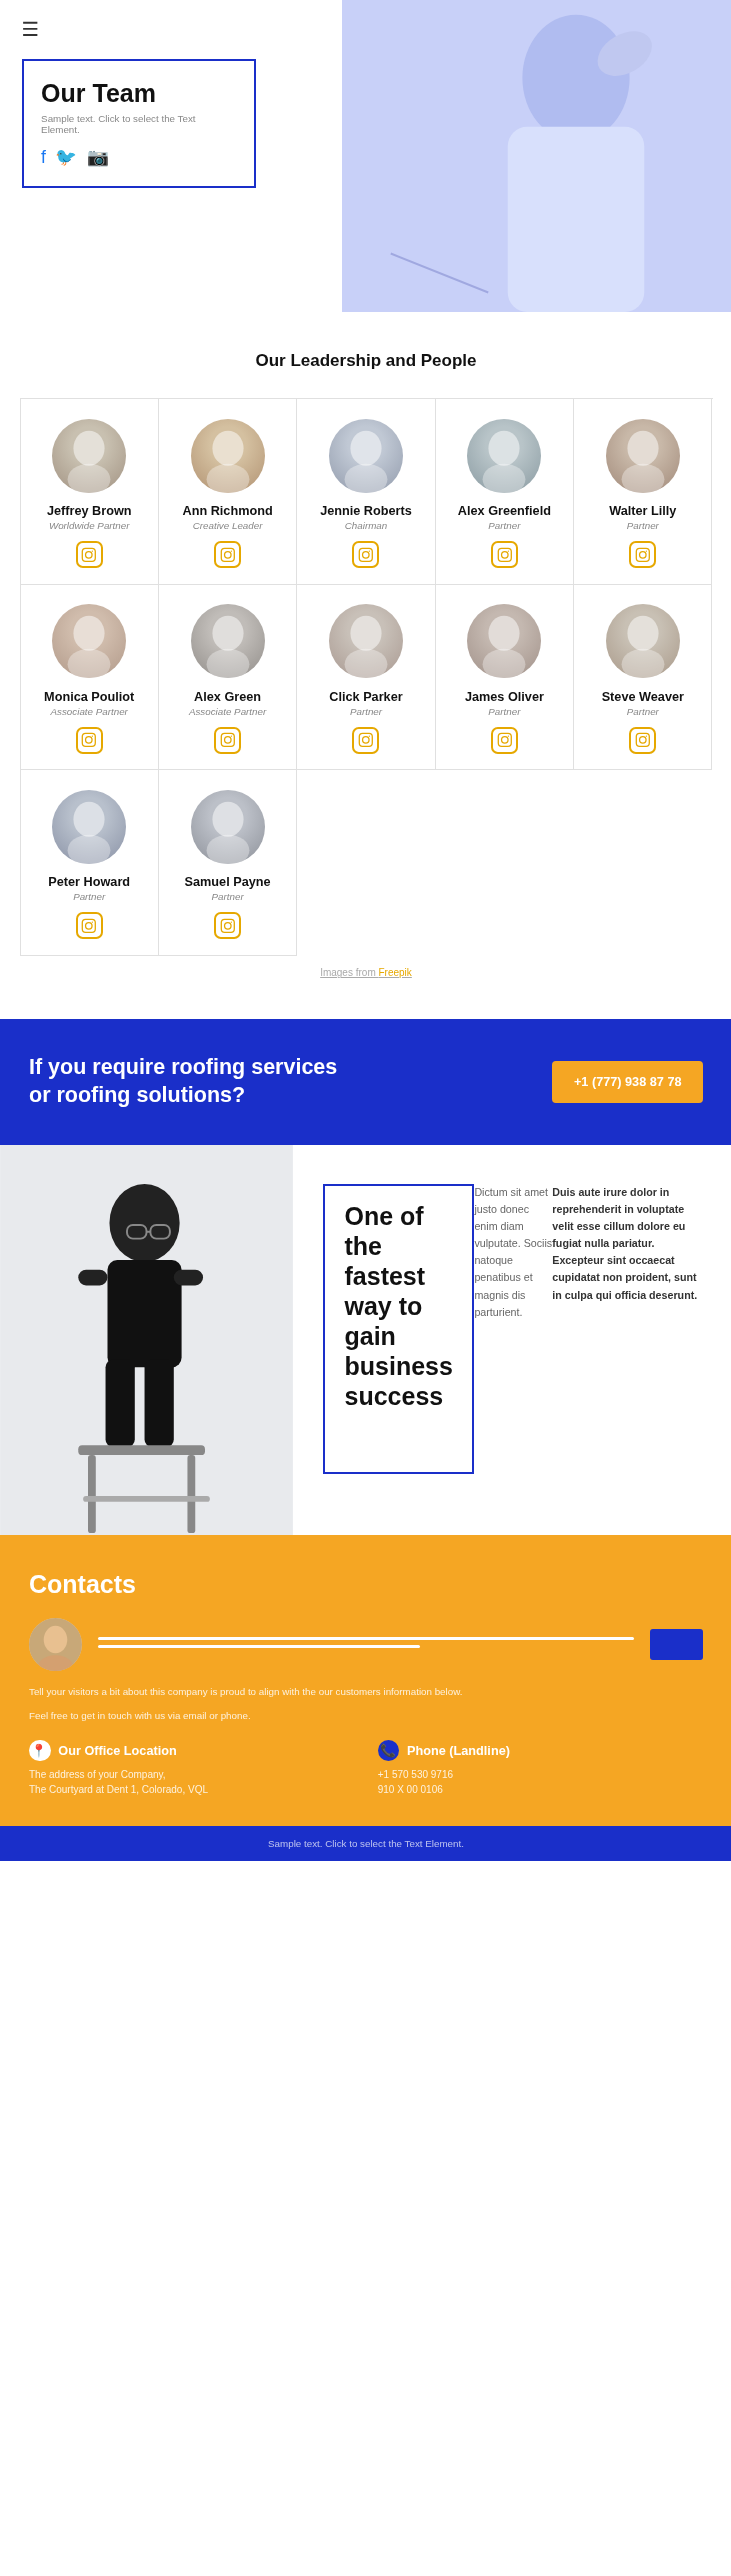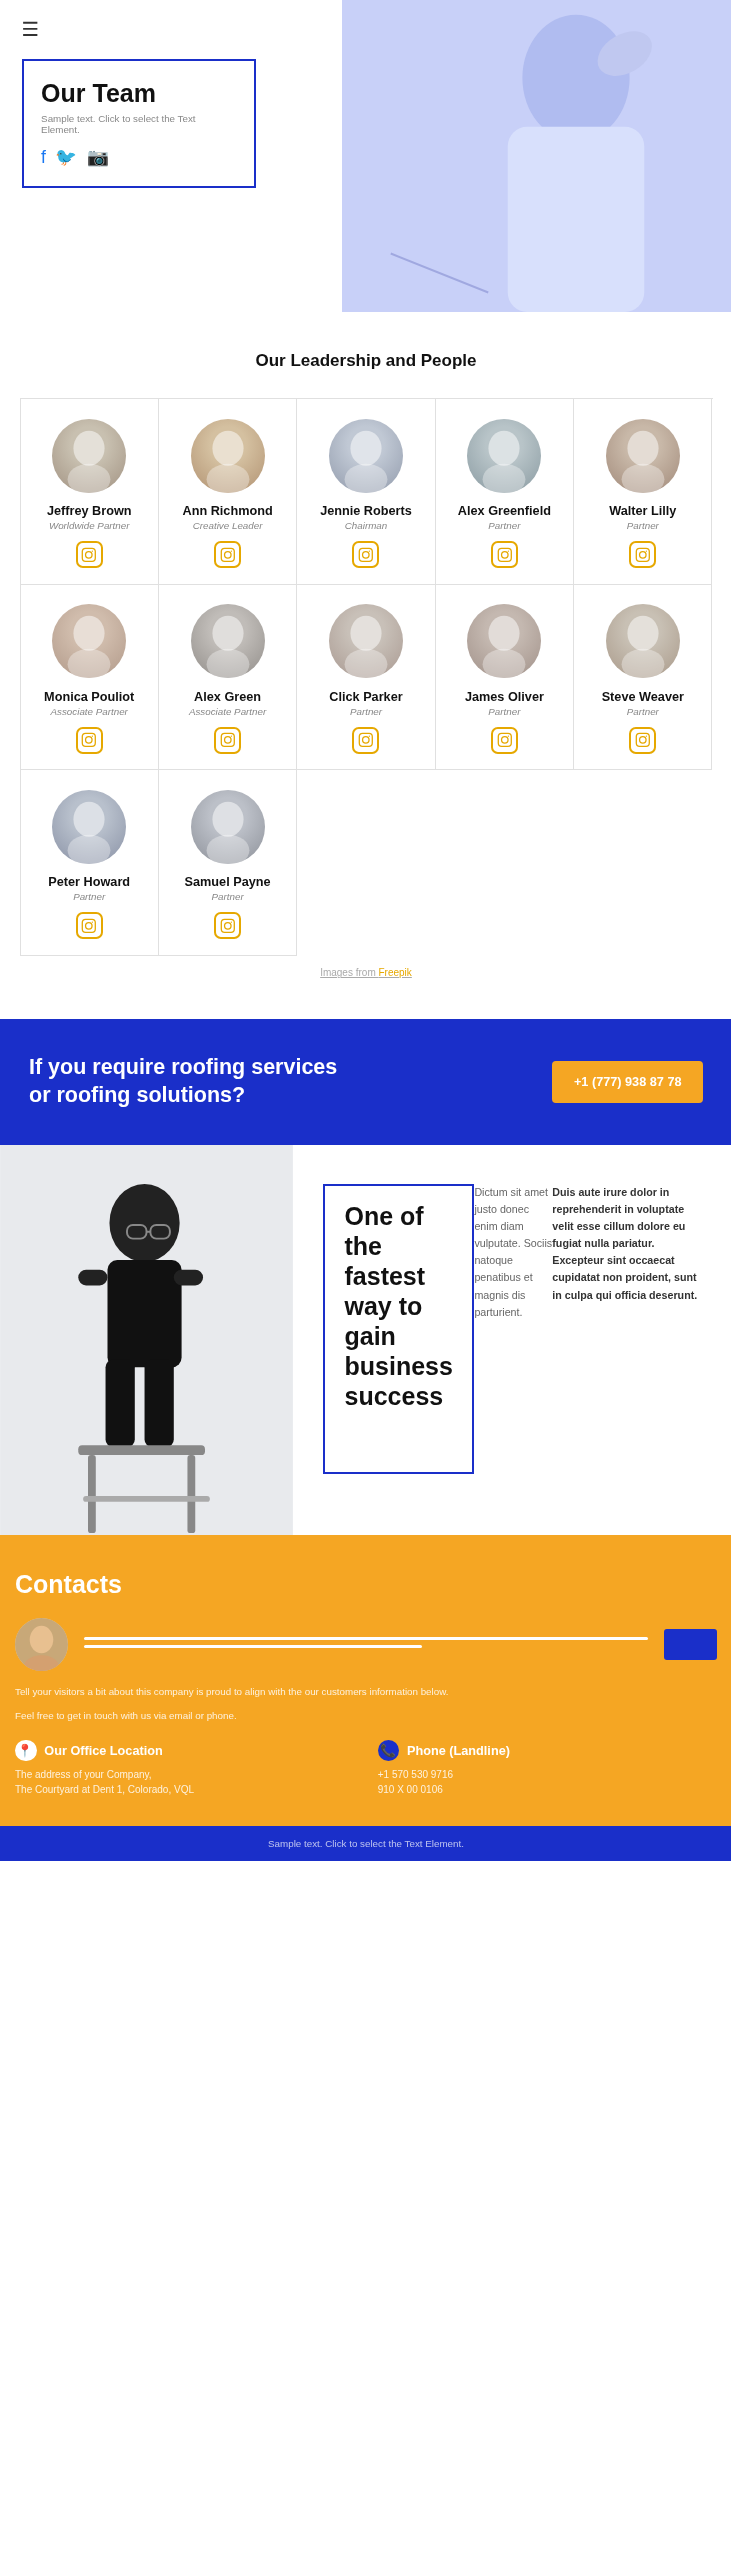--- a/index.html
+++ b/index.html
@@ -196,21 +196,21 @@
     .about-desc-bold {
       font-size: 10.7px;
       color: #333;
       font-weight: 700;
       line-height: 1.6;
     }
 
     
     .contacts-section {
       background: #f5a623;
-      padding: 35px 15px 29px;
+      padding: 35px 29px 29px;
     }
     .contacts-title {
       font-size: 25px;
       font-weight: 800;
       color: #fff;
       margin-bottom: 19.5px;
     }
     .contacts-top {
       display: flex;
       align-items: center;

